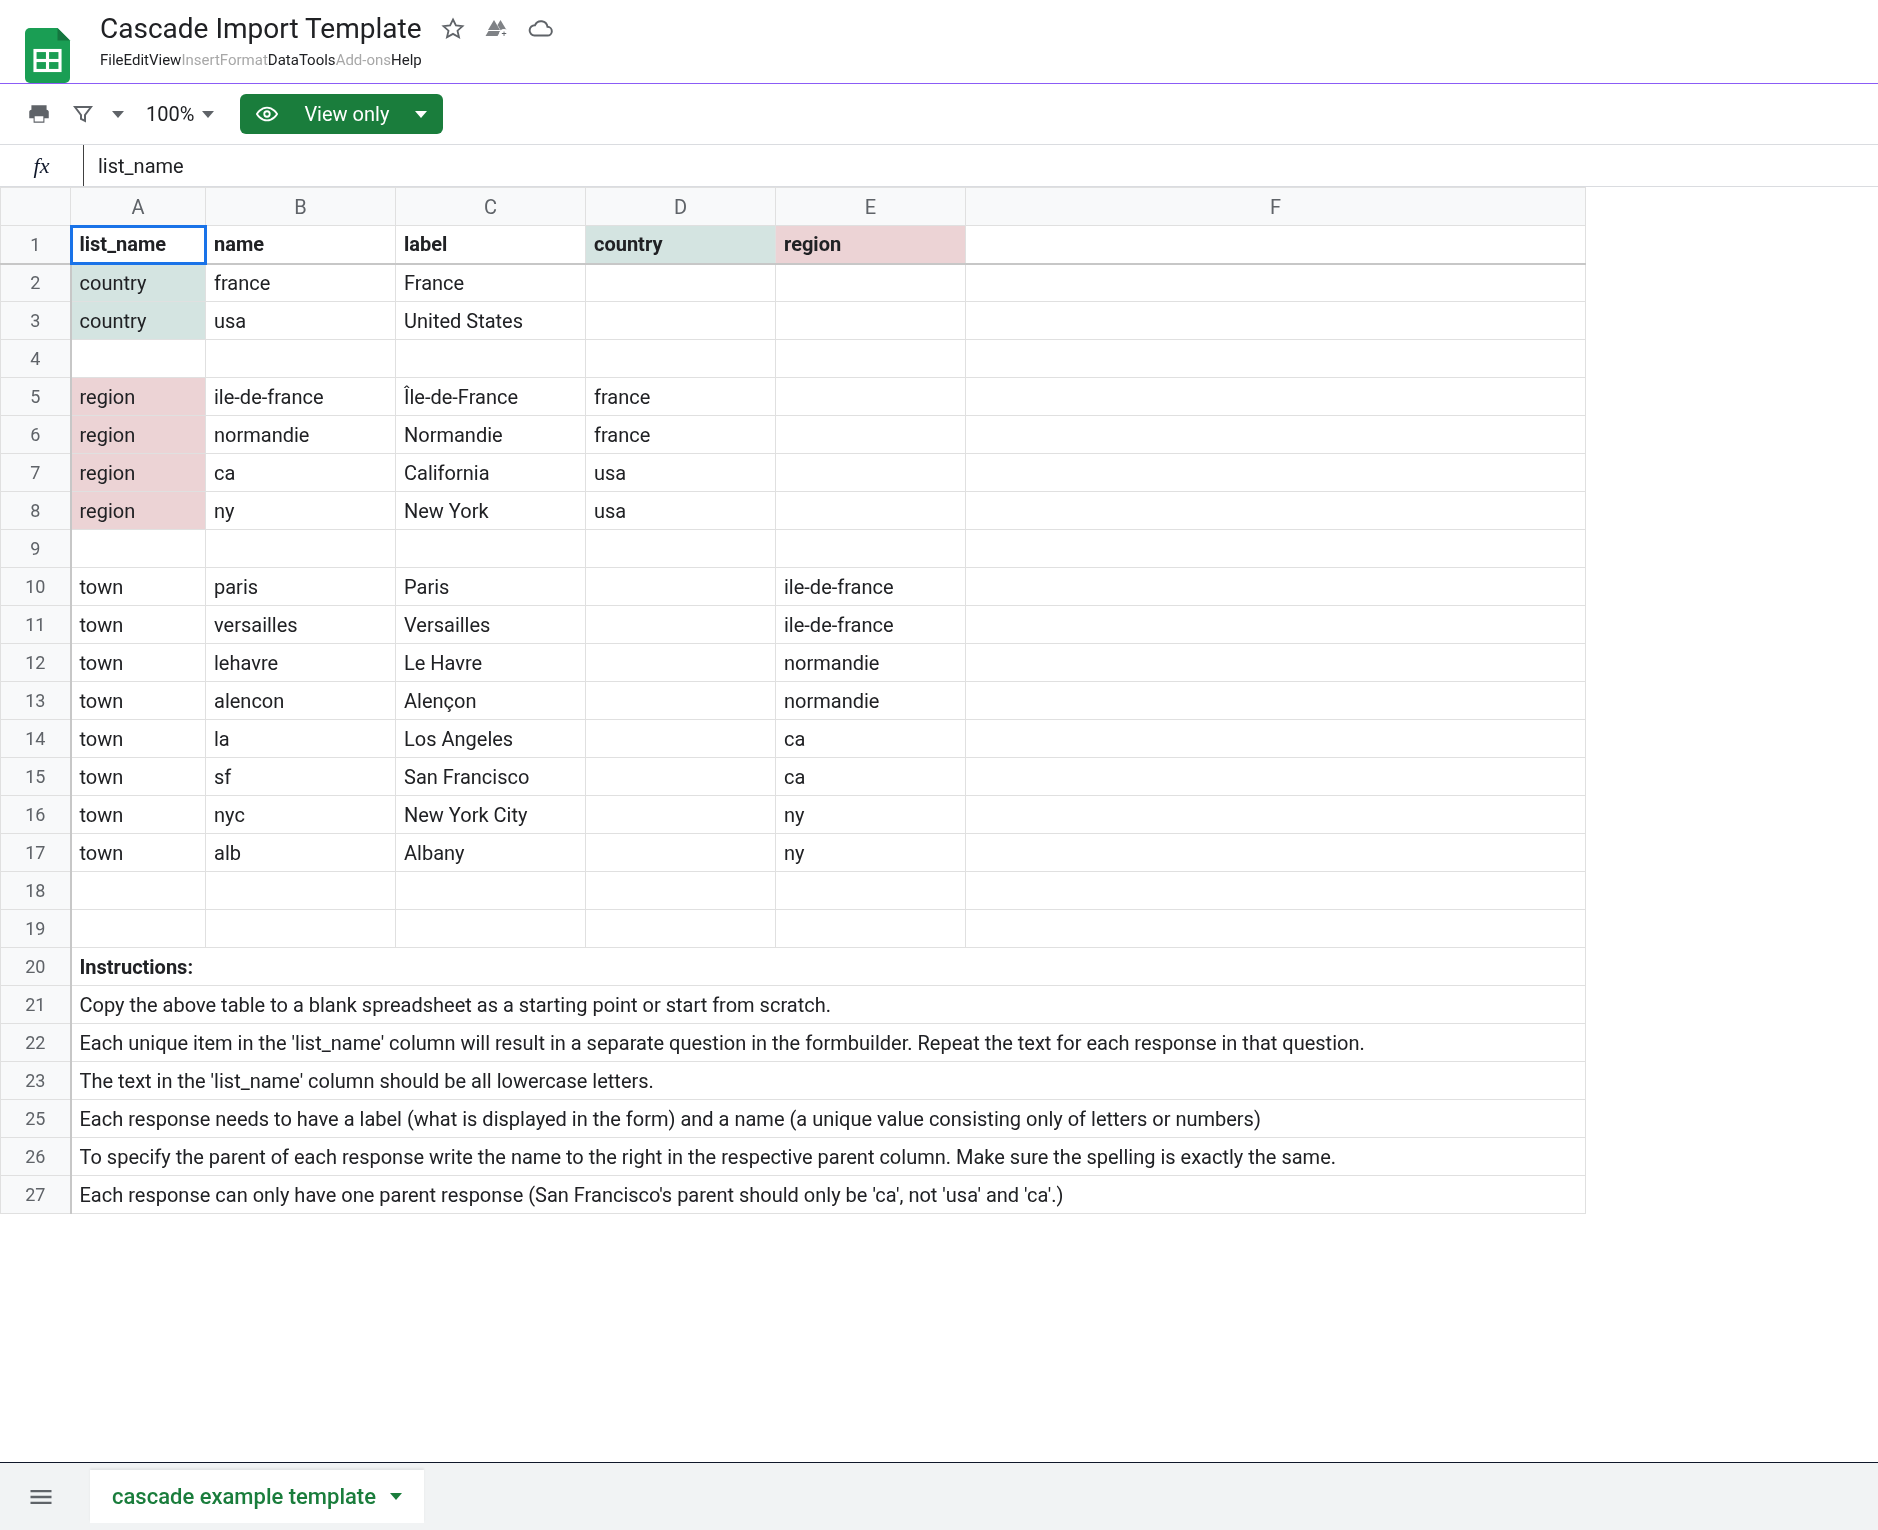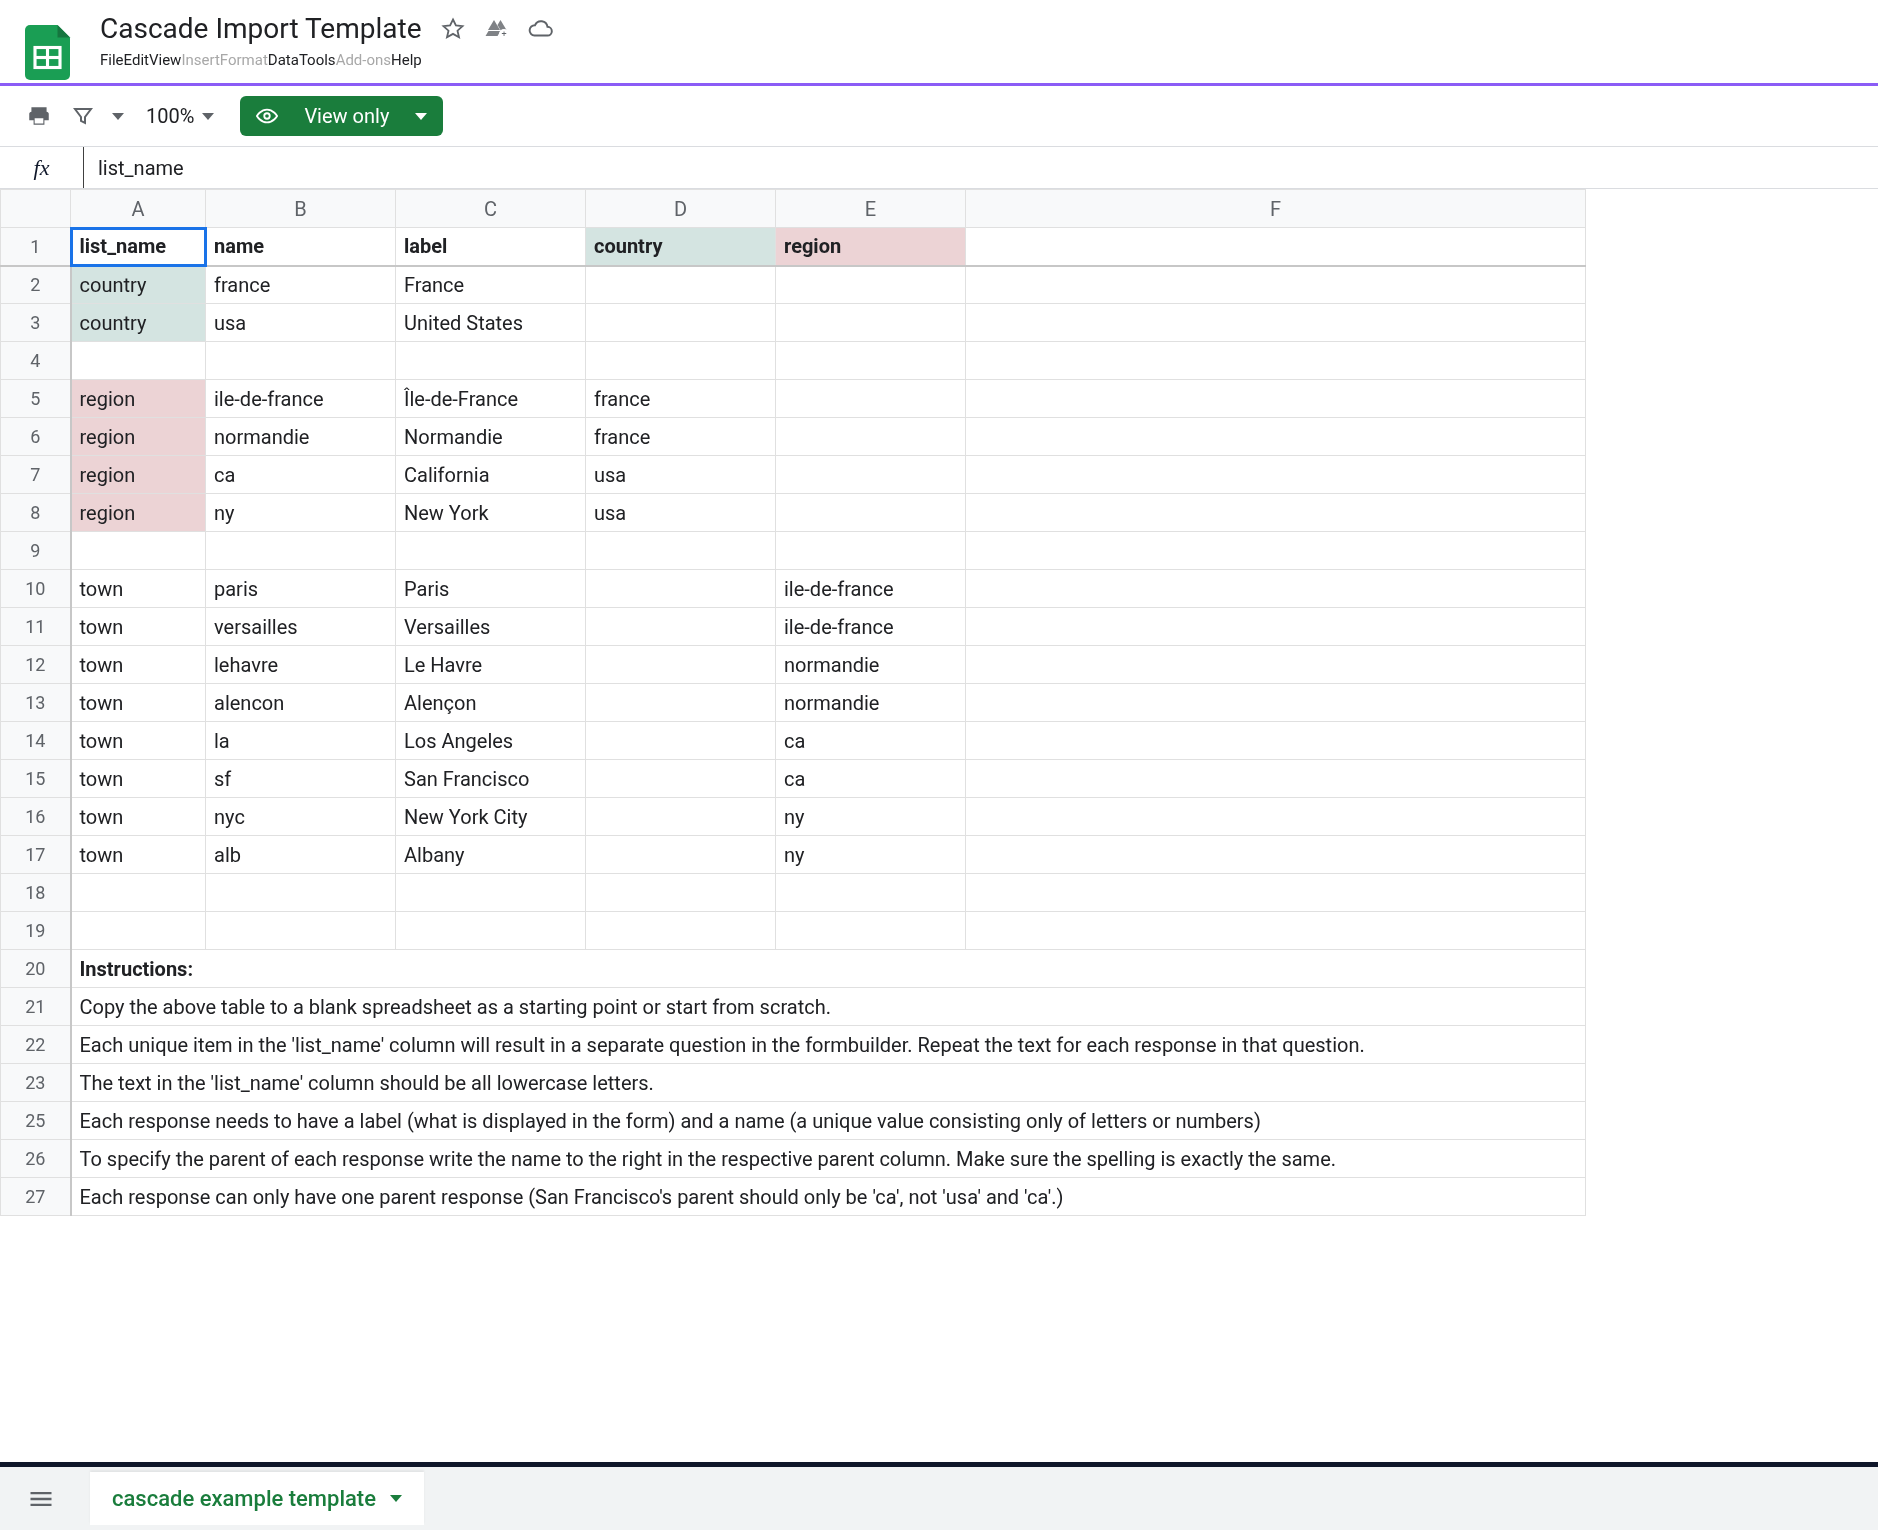--- a/index.html
+++ b/index.html
@@ -1,21 +1,21 @@
 <!DOCTYPE html>
 <html><head>
 <meta charset="utf-8">
 <style>
 * { margin: 0; padding: 0; box-sizing: border-box; }
 body { font-family: "Google Sans", Roboto, Arial, sans-serif; font-size: 14px; color: #202124; background: #fff; overflow: hidden; }
 
 .app { display: flex; flex-direction: column; height: 1530px; width: 1878px; }
 
 
-.header { display: flex; align-items: center; padding: 12px 20px 0 20px; border-bottom: 3px solid #8b5cf6; }
+.header { display: flex; align-items: flex-end; padding: 12px 20px 0 20px; border-bottom: 1px solid #8b5cf6; }
 .logo { width: 60px; height: 60px; flex-shrink: 0; margin-right: 20px; margin-top: 4px; }
 .logo svg { width: 100%; height: 100%; }
 .header-content { flex: 1; }
 .title-row { display: flex; align-items: center; gap: 18px; margin-bottom: 6px; }
 .doc-title { font-size: 28px; font-weight: 400; color: #202124; }
 .title-icon { width: 26px; height: 26px; color: #5f6368; cursor: pointer; display: flex; align-items: center; justify-content: center; }
 .menu-row { display: flex; font-size: 15px; padding-bottom: 14px; }
 .menu-item { color: #202124; cursor: pointer; }
 .menu-item.disabled { color: #a8a8a8; }
 
@@ -49,21 +49,21 @@
 .pink { background: #ecd3d5 !important; margin-left: 32px; }
 .active-cell { outline: 3px solid #1a73e8; outline-offset: -2px; }
 .instr { font-size: 18px; }
 .grid tr.hdr-row td { border-bottom: 2px solid #c7c7c7; }
 
 
 .add-rows { display: flex; gap: 16px; padding: 10px 24px; border-bottom: 1px solid #dadce0; align-items: center; }
 .add-btn { padding: 6px 22px; background: #fff; color: #b0b0b0; font-size: 19px; }
 .rows-input { width: 120px; height: 32px; text-align: center; font-size: 19px; color: #b0b0b0; }
 
-.sheets-bar { display: flex; align-items: center; background: #f1f3f4; height: 68px; border-top: 5px solid #0f172a; padding: 0 20px; gap: 28px; }
+.sheets-bar { display: flex; align-items: center; background: #f1f3f4; height: 68px; border-top: 1px solid #0f172a; padding: 0 20px; gap: 28px; }
 .all-sheets { width: 42px; height: 42px; display: flex; align-items: center; justify-content: center; color: #5f6368; cursor: pointer; }
 .sheet-tab { background: #fff; padding: 14px 22px; display: flex; align-items: center; gap: 14px; font-size: 22px; color: #1a7d3c; font-weight: 500; box-shadow: 0 -2px 2px rgba(0,0,0,0.06); cursor: pointer; }
 
 .caret-down { width: 0; height: 0; border-left: 6px solid transparent; border-right: 6px solid transparent; border-top: 7px solid currentColor; display: inline-block; }
 </style>
 </head>
 <body>
 
 <div class="app">
 

